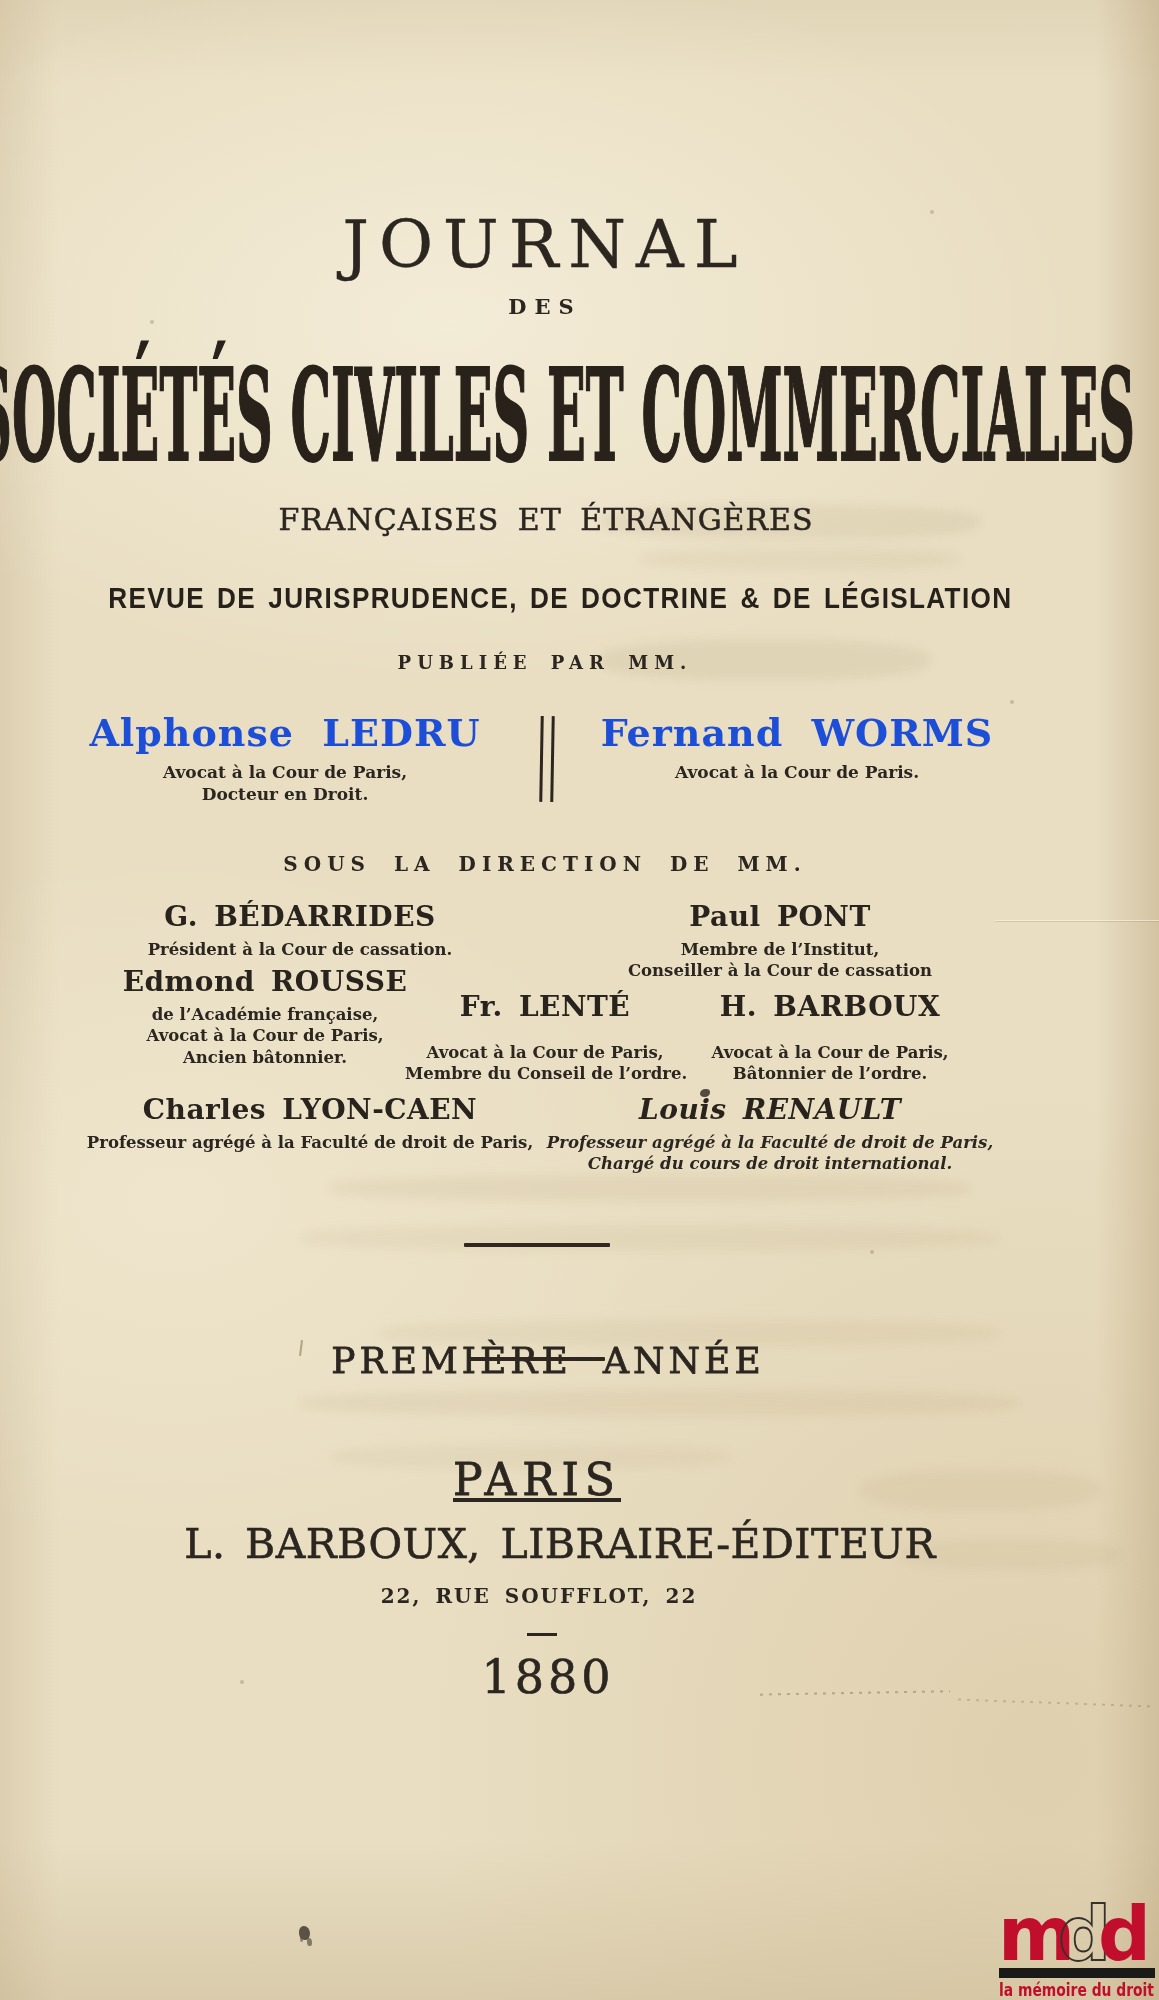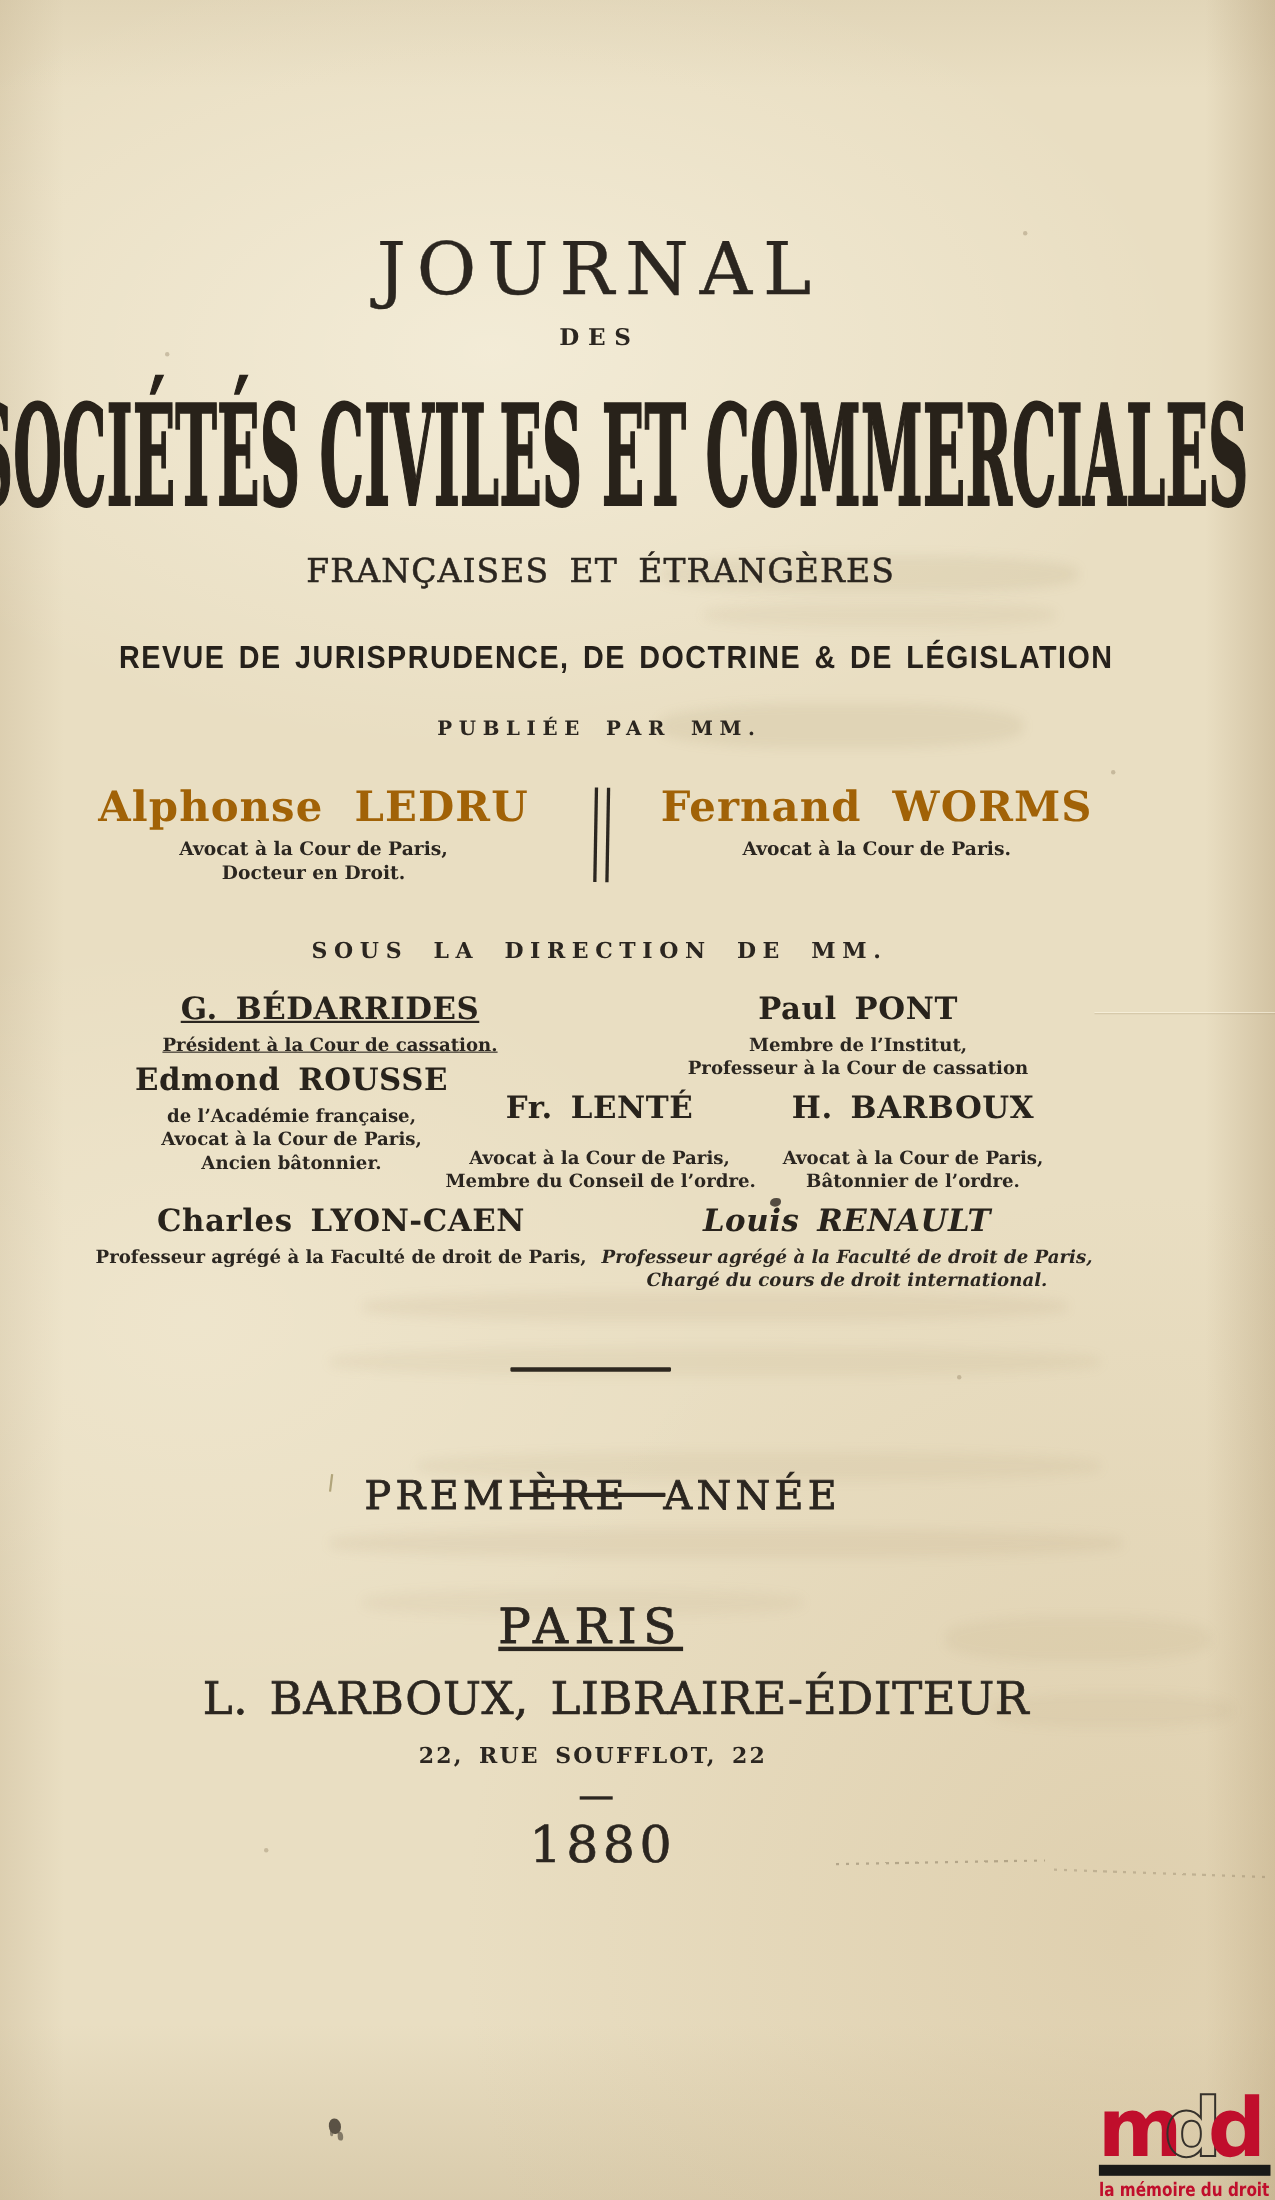--- a/index.html
+++ b/index.html
@@ -39,21 +39,21 @@
   .sub-revue{left:0;width:1120px;top:582px;}
   .sub-revue-inner{
     white-space:nowrap;
     font-family:"Liberation Sans", sans-serif;font-weight:bold;
     font-size:29px;letter-spacing:1.5px;word-spacing:4px;color:#26211b;
     transform:scaleX(0.9);transform-origin:center top;
   }
   .published-by{width:1090px;top:652px;font-size:18px;font-weight:bold;letter-spacing:6px;word-spacing:6px;}
 
   .ed{position:absolute;text-align:center;}
-  .ed .nm{font-weight:bold;font-size:38px;letter-spacing:1px;word-spacing:14px;line-height:1;margin-bottom:10px;color:#a16207;}
+  .ed .nm{font-weight:bold;font-size:38px;letter-spacing:1px;word-spacing:14px;line-height:1;margin-bottom:10px;color:#1d4ed8;}
   .ed .ln{font-weight:bold;font-size:17px;line-height:1.28;color:#2b2620;}
   .ed-divider{position:absolute;left:540px;top:716px;height:86px;width:8px;
     border-left:3px solid #2b2620;border-right:3px solid #2b2620;transform:rotate(1deg);}
 
   .direction-heading{width:1090px;top:852px;font-size:20px;font-weight:bold;letter-spacing:6px;word-spacing:10px;}
 
   .dir{position:absolute;text-align:center;}
   .dir .nm{font-weight:bold;font-size:28px;letter-spacing:0.5px;word-spacing:6px;line-height:1;margin-bottom:8px;color:#28231c;white-space:nowrap;}
   .dir .ln{font-weight:bold;font-size:16.5px;line-height:1.3;color:#2b2620;white-space:nowrap;}
   .pad-one{margin-top:21px;}
@@ -110,28 +110,28 @@
     <div class="ln">Docteur en Droit.</div>
   </div>
   <div class="ed-divider"></div>
   <div class="ed" style="left:597px;top:714px;width:400px;">
     <div class="nm">Fernand WORMS</div>
     <div class="ln">Avocat à la Cour de Paris.</div>
   </div>
 
   <div class="cblock direction-heading">SOUS LA DIRECTION DE MM.</div>
 
-  <div class="dir" style="left:110px;top:903px;width:380px;text-decoration:underline;">
+  <div class="dir" style="left:110px;top:903px;width:380px;">
     <div class="nm">G. BÉDARRIDES</div>
     <div class="ln">Président à la Cour de cassation.</div>
   </div>
   <div class="dir" style="left:590px;top:903px;width:380px;">
     <div class="nm">Paul PONT</div>
     <div class="ln">Membre de l’Institut,</div>
-    <div class="ln">Professeur à la Cour de cassation</div>
+    <div class="ln">Conseiller à la Cour de cassation</div>
   </div>
 
   <div class="dir" style="left:95px;top:968px;width:340px;">
     <div class="nm">Edmond ROUSSE</div>
     <div class="ln">de l’Académie française,</div>
     <div class="ln">Avocat à la Cour de Paris,</div>
     <div class="ln">Ancien bâtonnier.</div>
   </div>
   <div class="dir" style="left:405px;top:993px;width:280px;">
     <div class="nm">Fr. LENTÉ</div>

